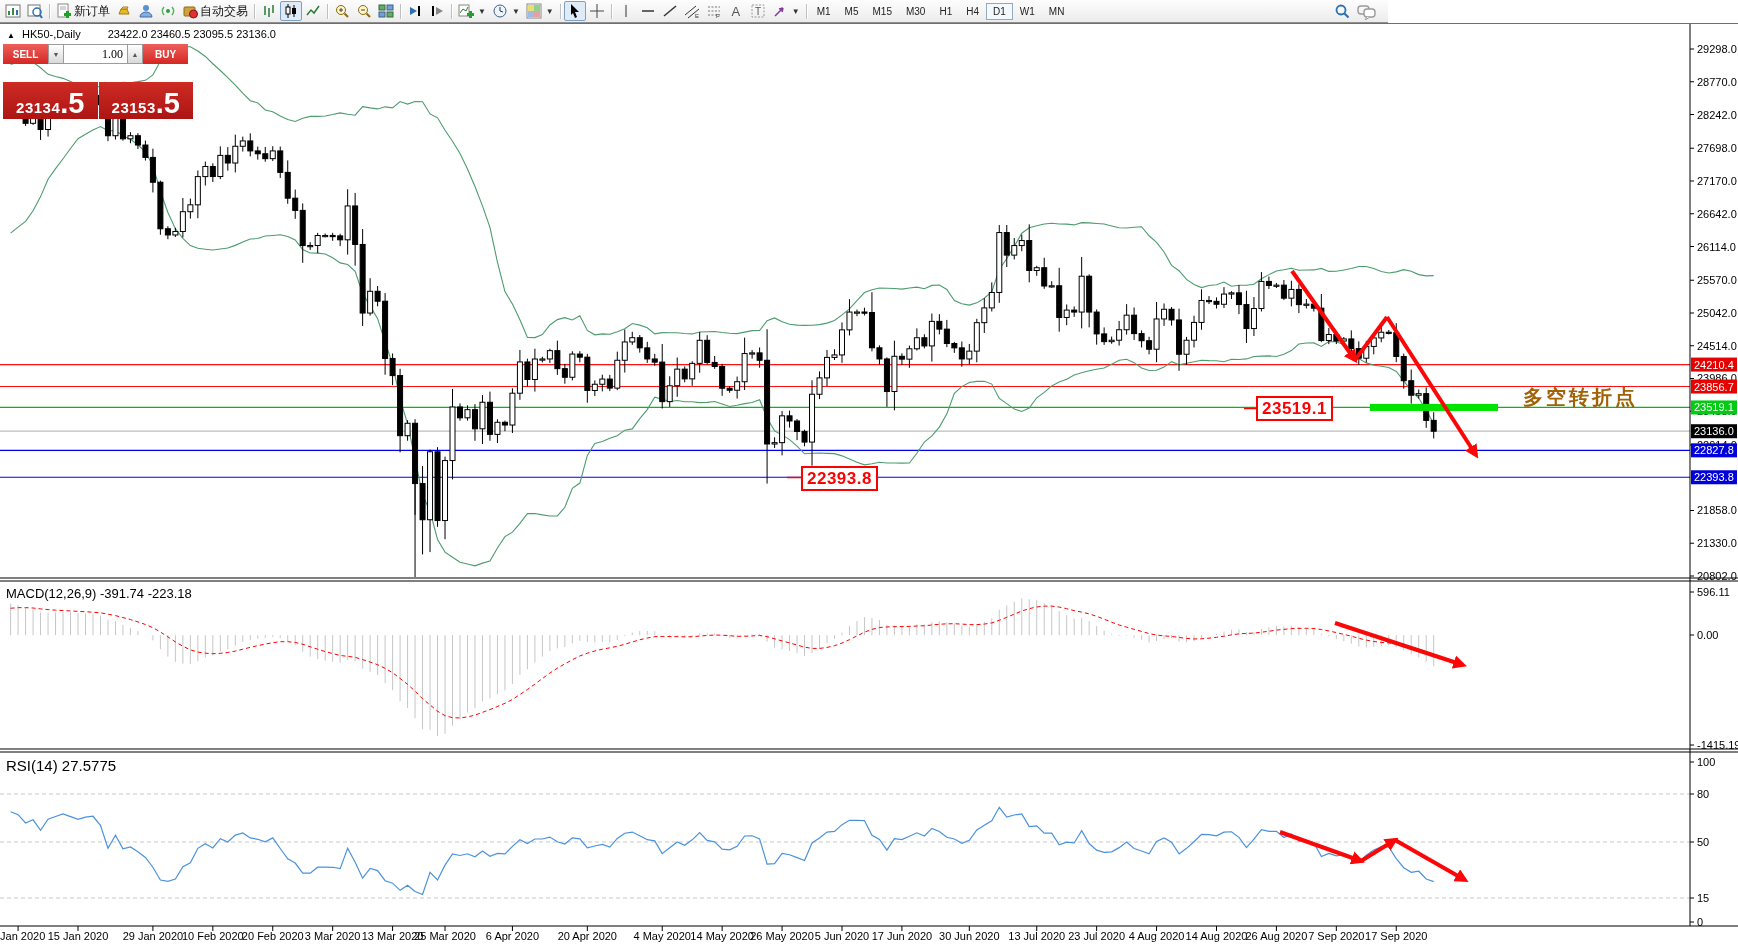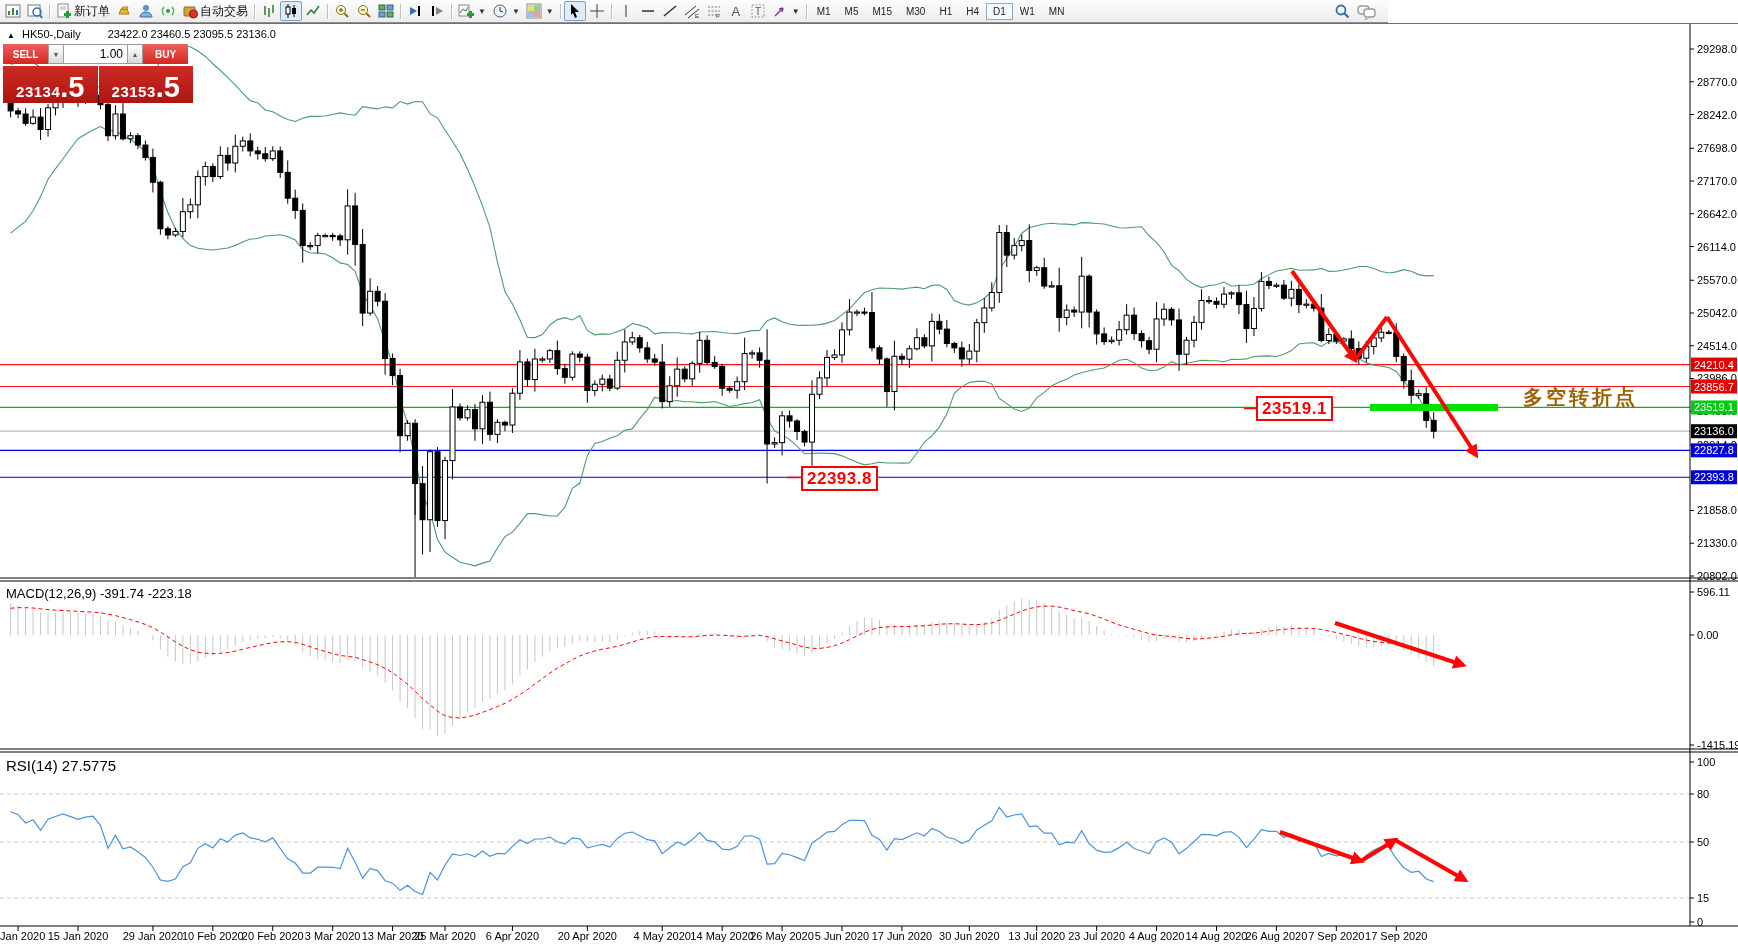--- a/index.html
+++ b/index.html
@@ -17,22 +17,22 @@
 .tf.active{border-color:#93a9bc;background:#f4f9ff}
 #tb-right{margin-left:auto;display:flex;align-items:center;margin-right:6px}
 .ic{display:block}
 
 #chart-header{position:absolute;left:7px;top:28px;font-size:11px;color:#000;z-index:4;white-space:nowrap}
 #chart-header .tri{font-size:8px;margin-right:4px}
 #trade-widget{position:absolute;left:3px;top:44px;width:190px;z-index:5}
 .tw-row1{display:flex;height:20px}
 .tw-btn{background:linear-gradient(#ef5f5b,#d42722);color:#fff;font-size:10px;font-weight:bold;display:flex;align-items:center;justify-content:center;width:45px}
 .tw-step{width:16px;background:linear-gradient(#fefefe,#d9d9d9);border:1px solid #9c9c9c;font-size:7px;display:flex;align-items:center;justify-content:center;color:#555}
-.tw-vol{width:63px;border:1px solid #9c9c9c;border-left:none;border-right:none;text-align:right;font-size:12px;padding-right:4px;font-family:Liberation Sans, sans-serif;height:20px}
-.tw-row2{display:flex;gap:1px;margin-top:2px;height:37px}
+.tw-vol{width:63px;border:1px solid #9c9c9c;border-left:none;border-right:none;text-align:right;font-size:12px;padding-right:4px;font-family:Liberation Serif, serif;height:20px}
+.tw-row2{display:flex;gap:1px;margin-top:18px;height:37px}
 .tw-price{flex:1;background:linear-gradient(#cd2b24,#ad1512);color:#fff;display:flex;align-items:flex-end;justify-content:center;padding-bottom:4px}
 .tw-price .main{font-size:15px;font-weight:bold;line-height:1;letter-spacing:.5px}
 .tw-price .big{font-size:29px;font-weight:bold;line-height:.78}
 .redbox{position:absolute;border:2px solid #fd0000;color:#fd0000;background:#fff;font-size:17px;font-weight:bold;padding:0 4px;line-height:21px;z-index:4;letter-spacing:.5px}
 #ann-23519{left:1256px;top:396px}
 #ann-22393{left:801px;top:466px}
 #ann-turning{position:absolute;left:1523px;top:384px;color:#a16207;font-size:20px;font-weight:bold;letter-spacing:3px;z-index:4;white-space:nowrap}
 #macd-label{position:absolute;left:6px;top:586px;font-size:13px;color:#000;z-index:4}
 #rsi-label{position:absolute;left:6px;top:757px;font-size:15px;color:#000;z-index:4}
 

